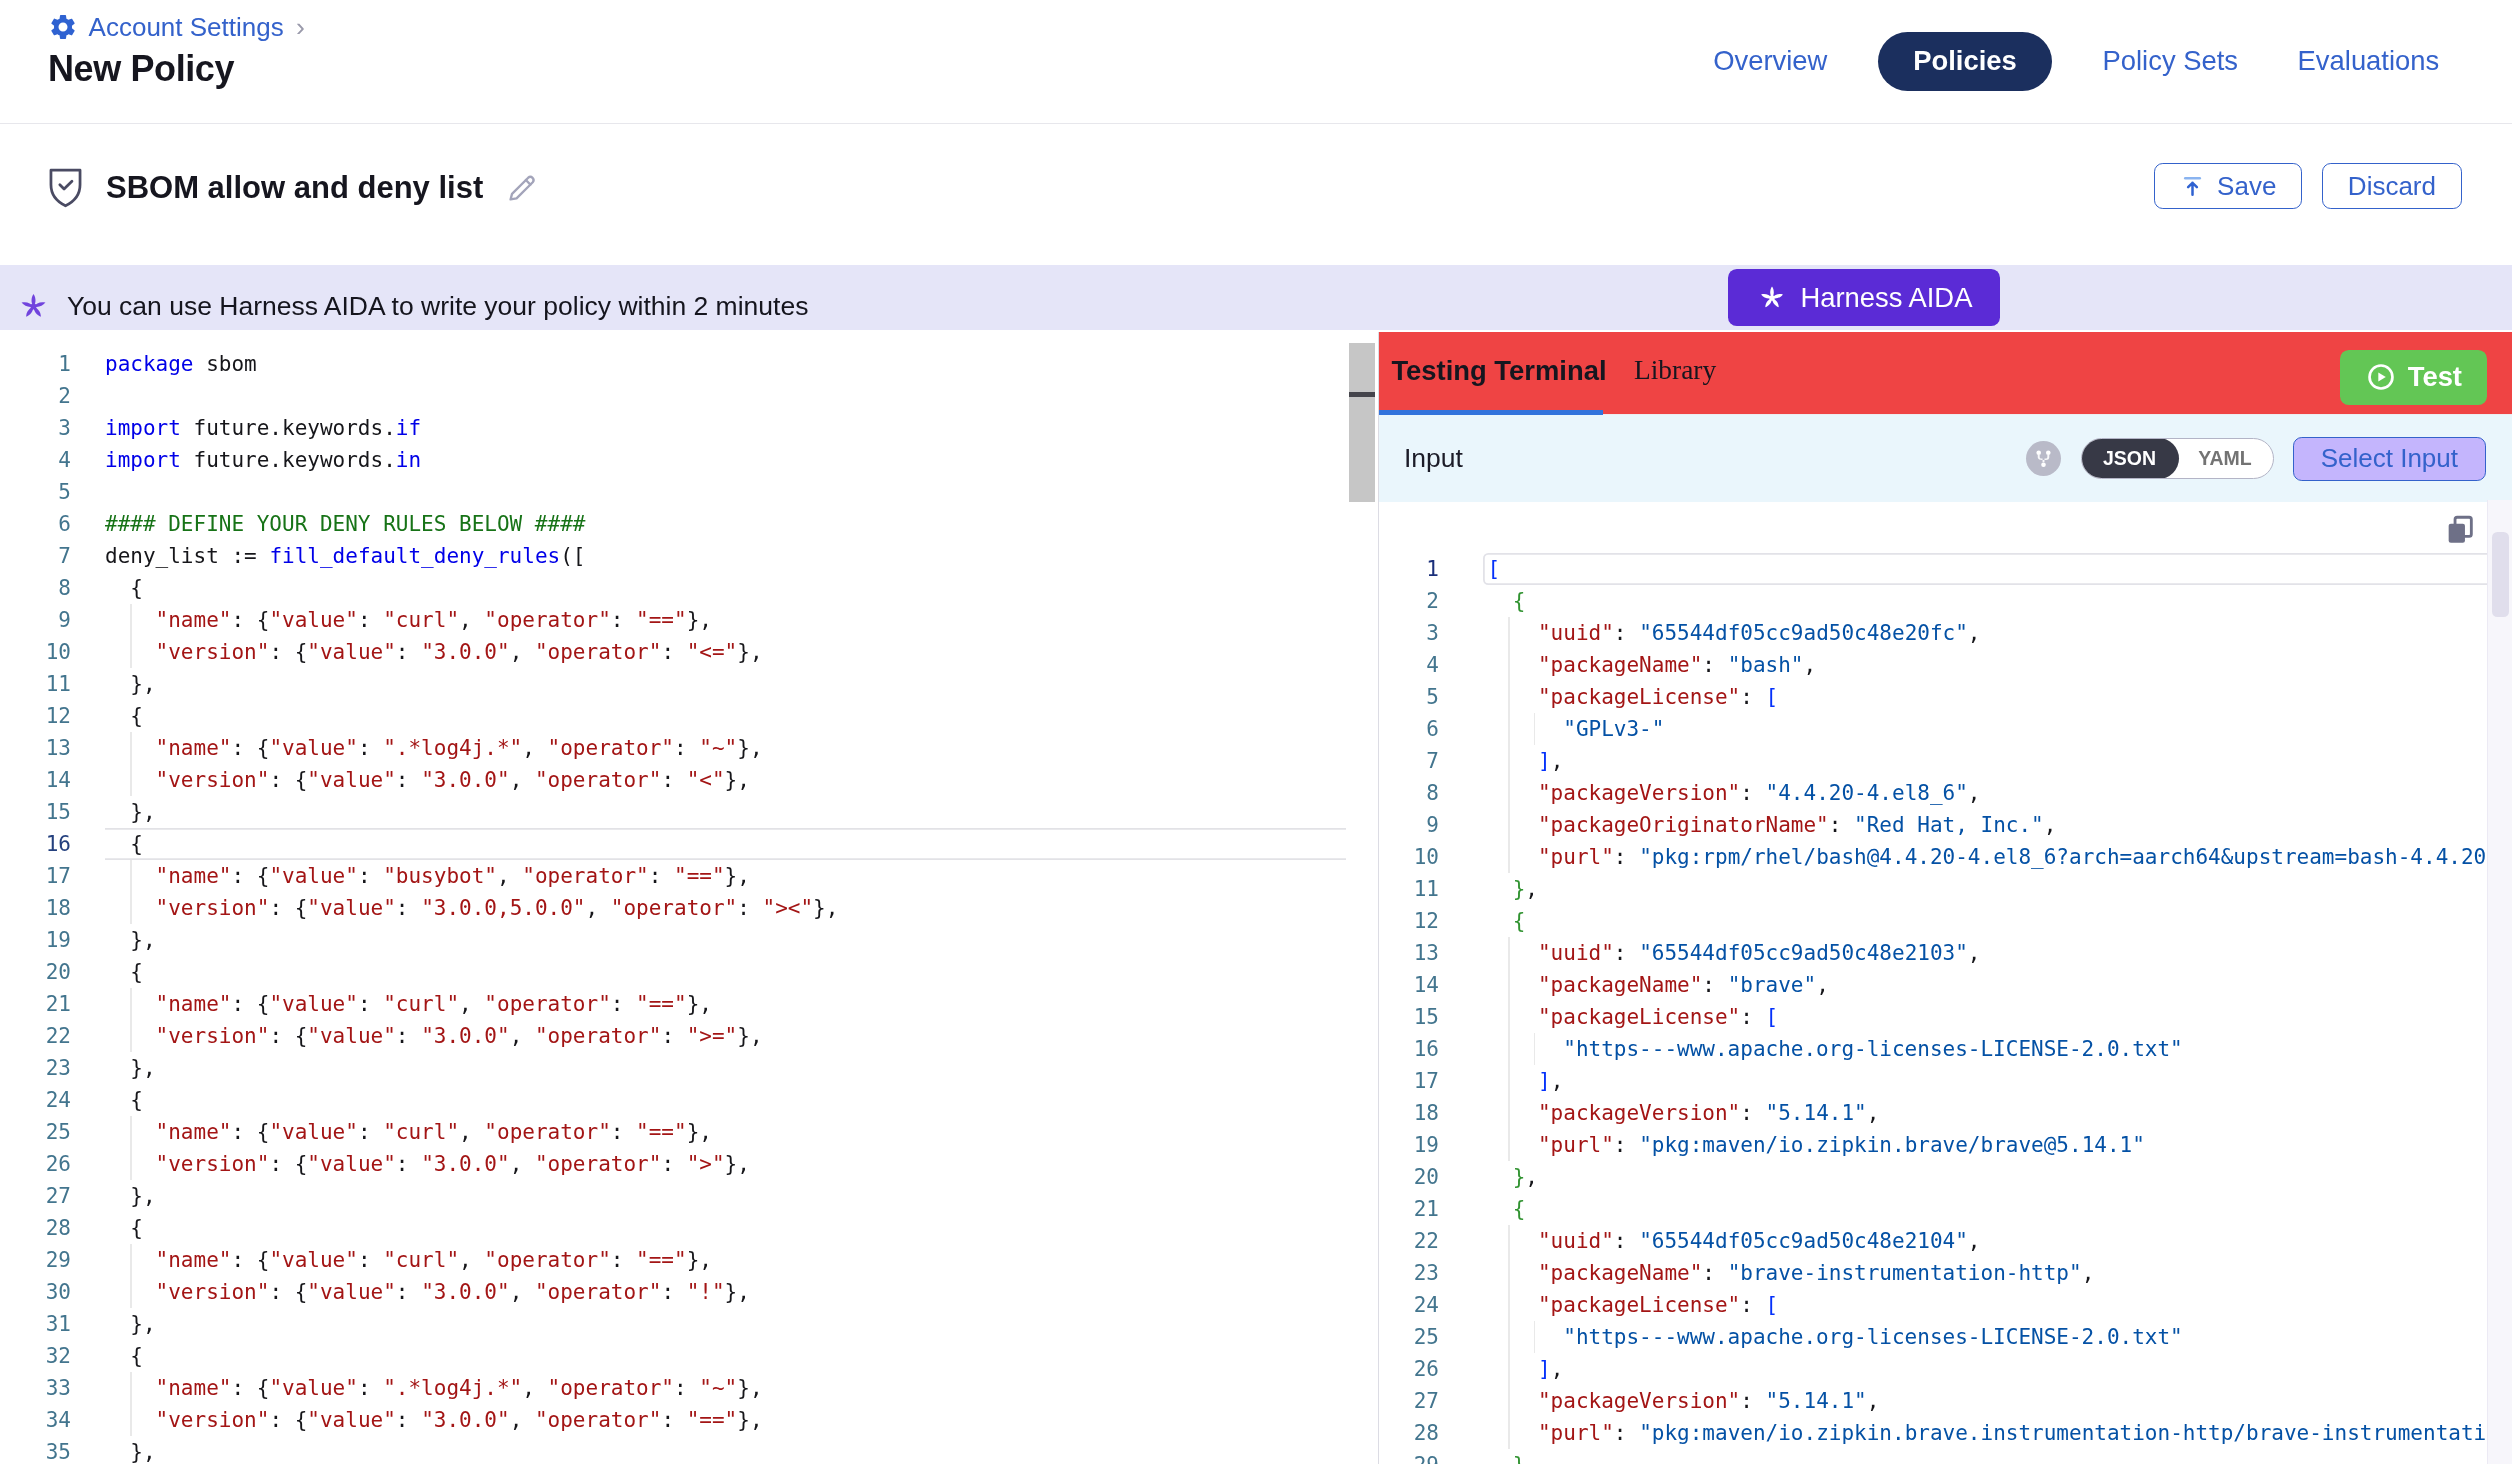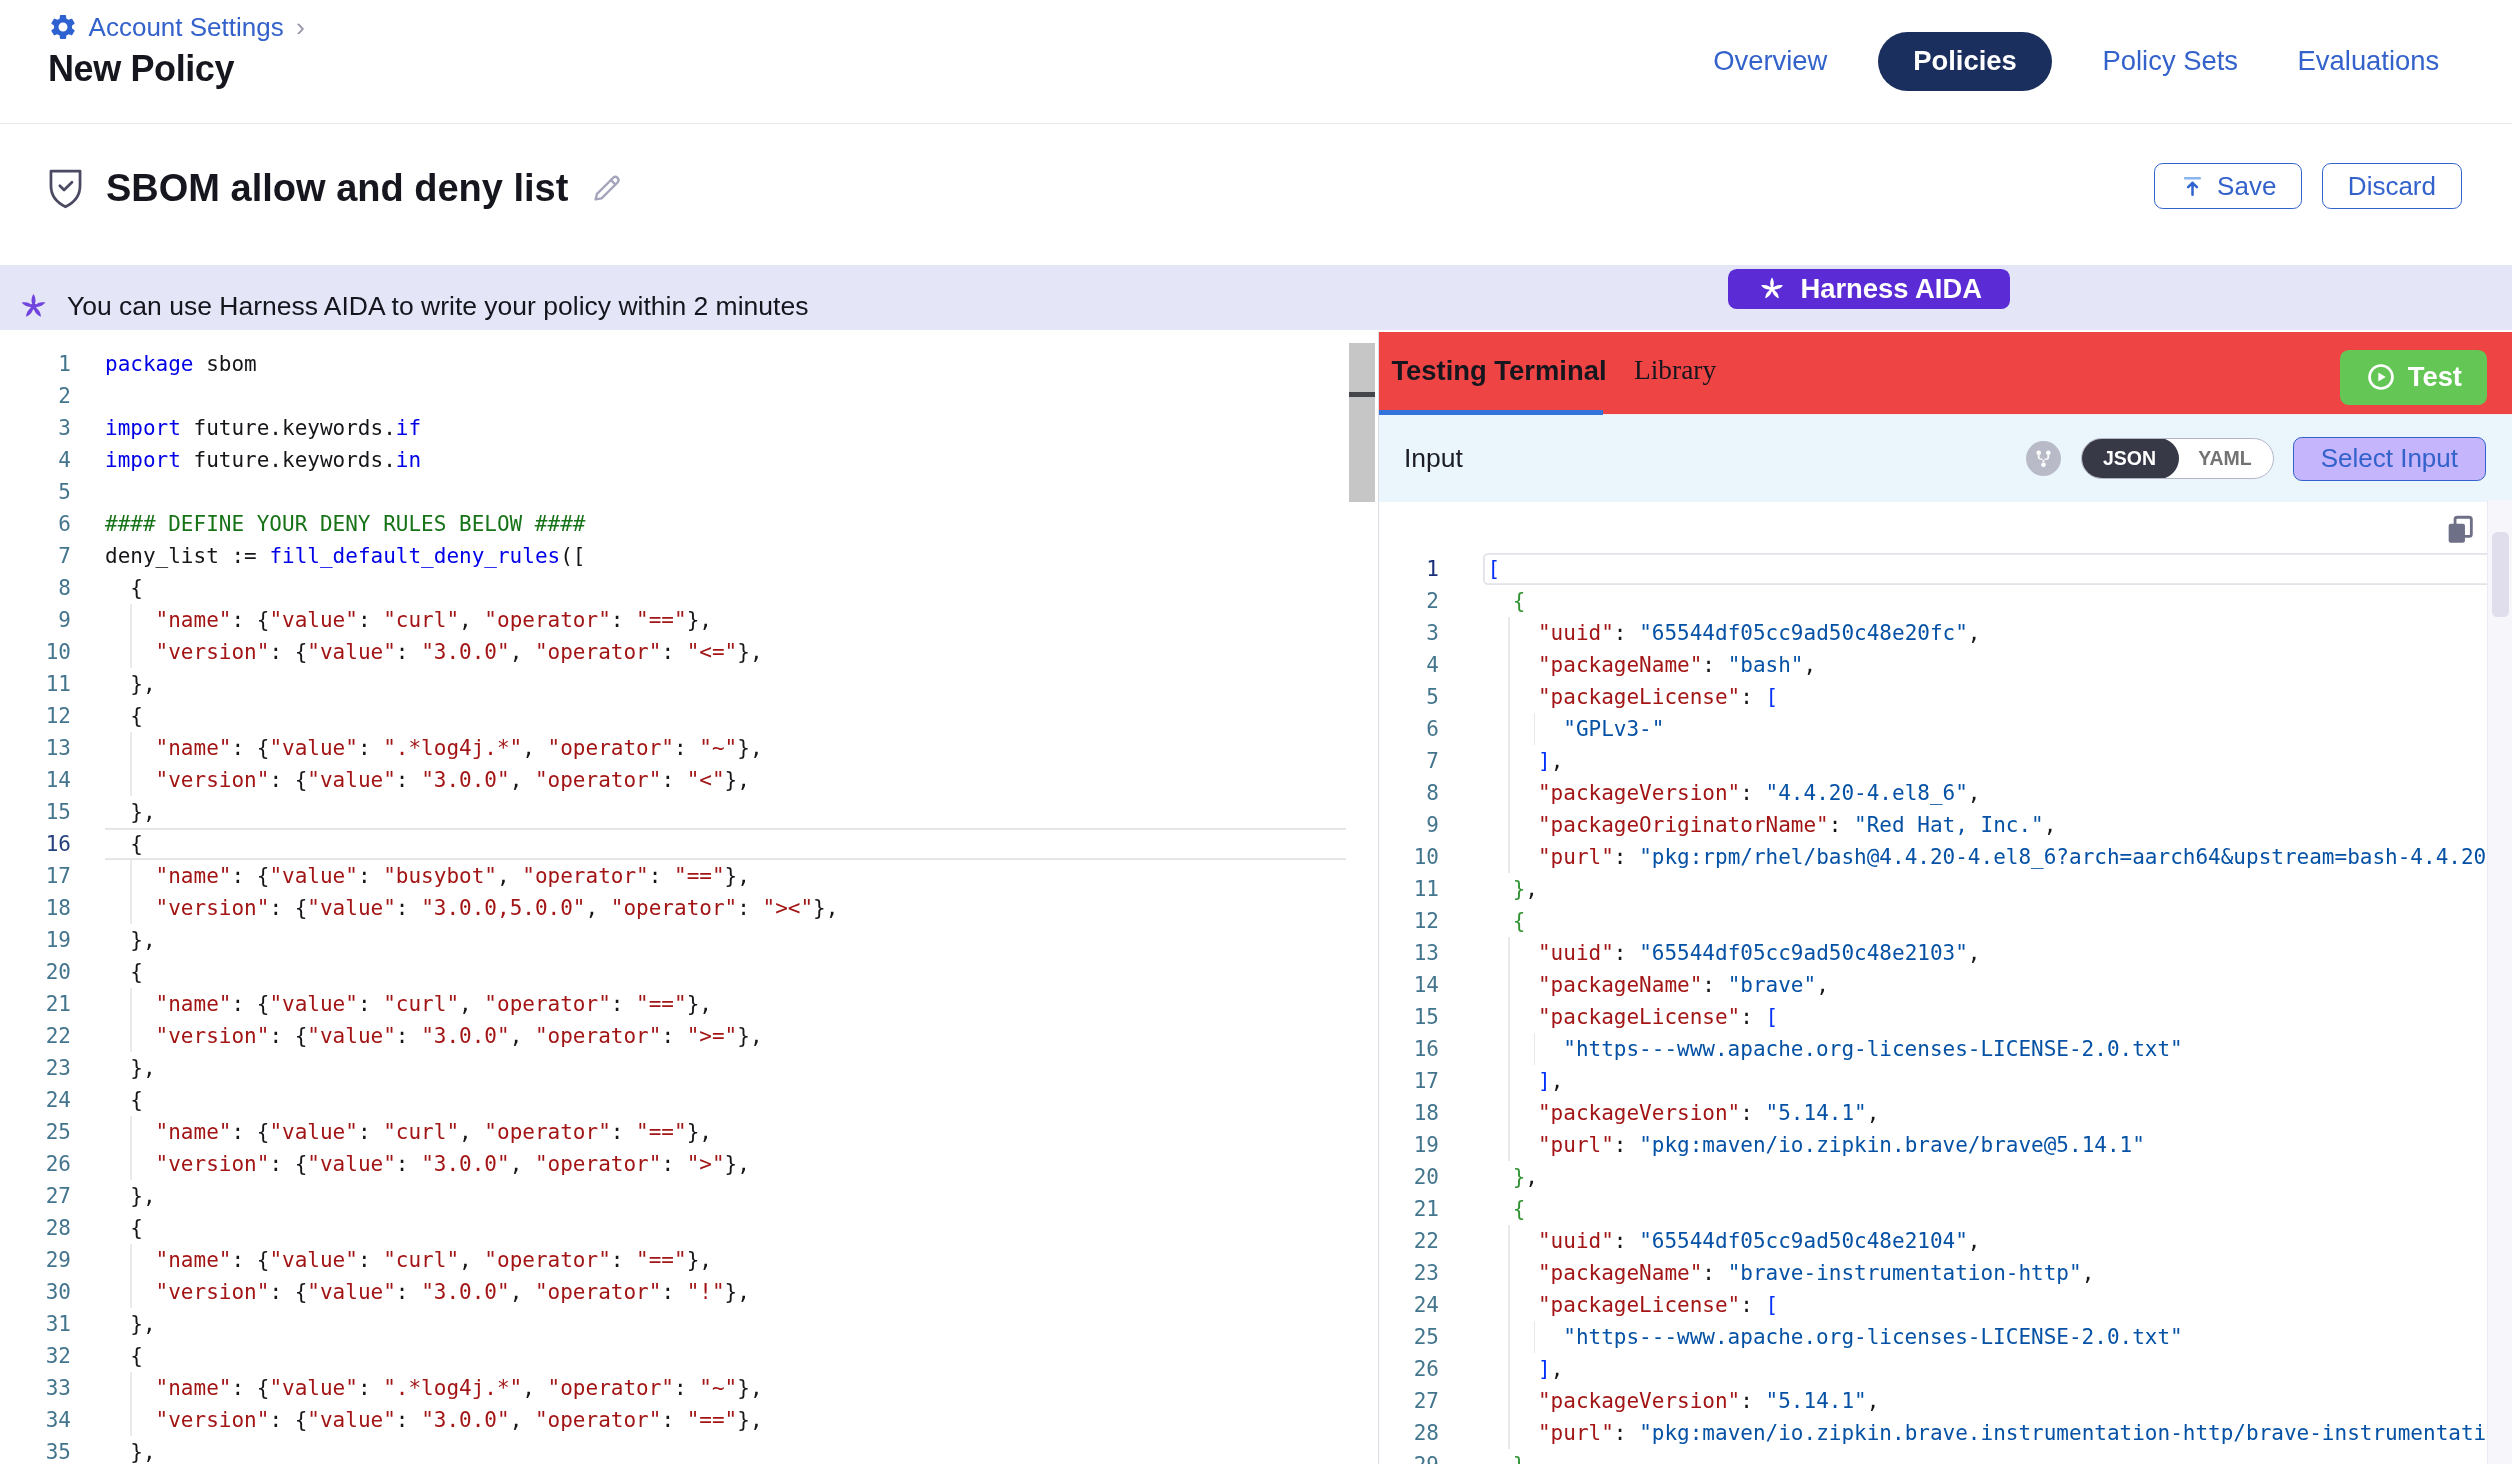--- a/index.html
+++ b/index.html
@@ -14,32 +14,32 @@
   .crumb-chev { color:#9a9aab; font-size:26.5px; margin-left:1.8px; }
   .page-title { position:absolute; left:48px; top:48px; font-size:36px; font-weight:700;
     color:#16161f; letter-spacing:-0.4px; }
   .top-tabs { position:absolute; right:64px; top:32px; display:flex; align-items:center; gap:42px; }
   .top-tab { font-size:27.4px; color:#3462cb; font-weight:500; cursor:pointer; padding:12.4px 8.8px; }
   .top-tab.active { background:#1b2f5e; color:#fff; border-radius:41px; padding:13.3px 35px; font-weight:600; }
 
   
   .policy-bar { position:absolute; top:126px; left:0; right:0; height:140px; background:#fff; }
   .policy-name-group { position:absolute; left:46px; top:41px; display:flex; align-items:center; gap:21px; }
-  .policy-name { font-size:38px; font-weight:700; color:#16161f; }
+  .policy-name { font-size:31px; font-weight:700; color:#16161f; }
   .bar-buttons { position:absolute; right:50px; top:37px; display:flex; gap:19.5px; }
   .btn-outline { display:flex; align-items:center; gap:12.4px; height:46px; padding:0 25px;
     border:1.8px solid #3462cb; border-radius:8.8px; background:#fff; color:#3462cb;
     font-size:26px; font-weight:500; cursor:pointer; font-family:inherit; }
 
   
   .aida-banner { position:absolute; top:265px; left:0; right:0; height:65px; background:#e5e5f8; }
   .aida-msg-group { position:absolute; left:16px; top:0; height:82px; display:flex; align-items:center; gap:16px; }
   .aida-msg { font-size:26.5px; color:#15151e; }
-  .aida-btn { position:absolute; left:1728px; top:4.4px; height:40px; padding:0 28px;
-    background:#5b2bd6; border:none; border-radius:8.8px; color:#fff; font-size:27.4px; font-weight:700;
+  .aida-btn { position:absolute; left:1728px; top:4.4px; height:57px; padding:0 28px;
+    background:#5b2bd6; border:none; border-radius:8.8px; color:#fff; font-size:27.4px; font-weight:400;
     display:flex; align-items:center; gap:12.4px; cursor:pointer; font-family:inherit; }
 
   
   .code-area { font-family:"DejaVu Sans Mono", monospace; font-size:21px; line-height:32px; }
   .code-line { display:flex; height:32px; white-space:pre; }
   .code-line .ln { flex:none; text-align:right; color:#43758e; }
   .code-line .lc { flex:1; position:relative; overflow:hidden; color:#16161a; }
   .guide { position:absolute; top:0; bottom:0; width:1.8px; background:#e9e9e9; }
   .tk-k { color:#0000e8; } .tk-f { color:#0000e8; }
   .tk-t { color:#16161a; }

